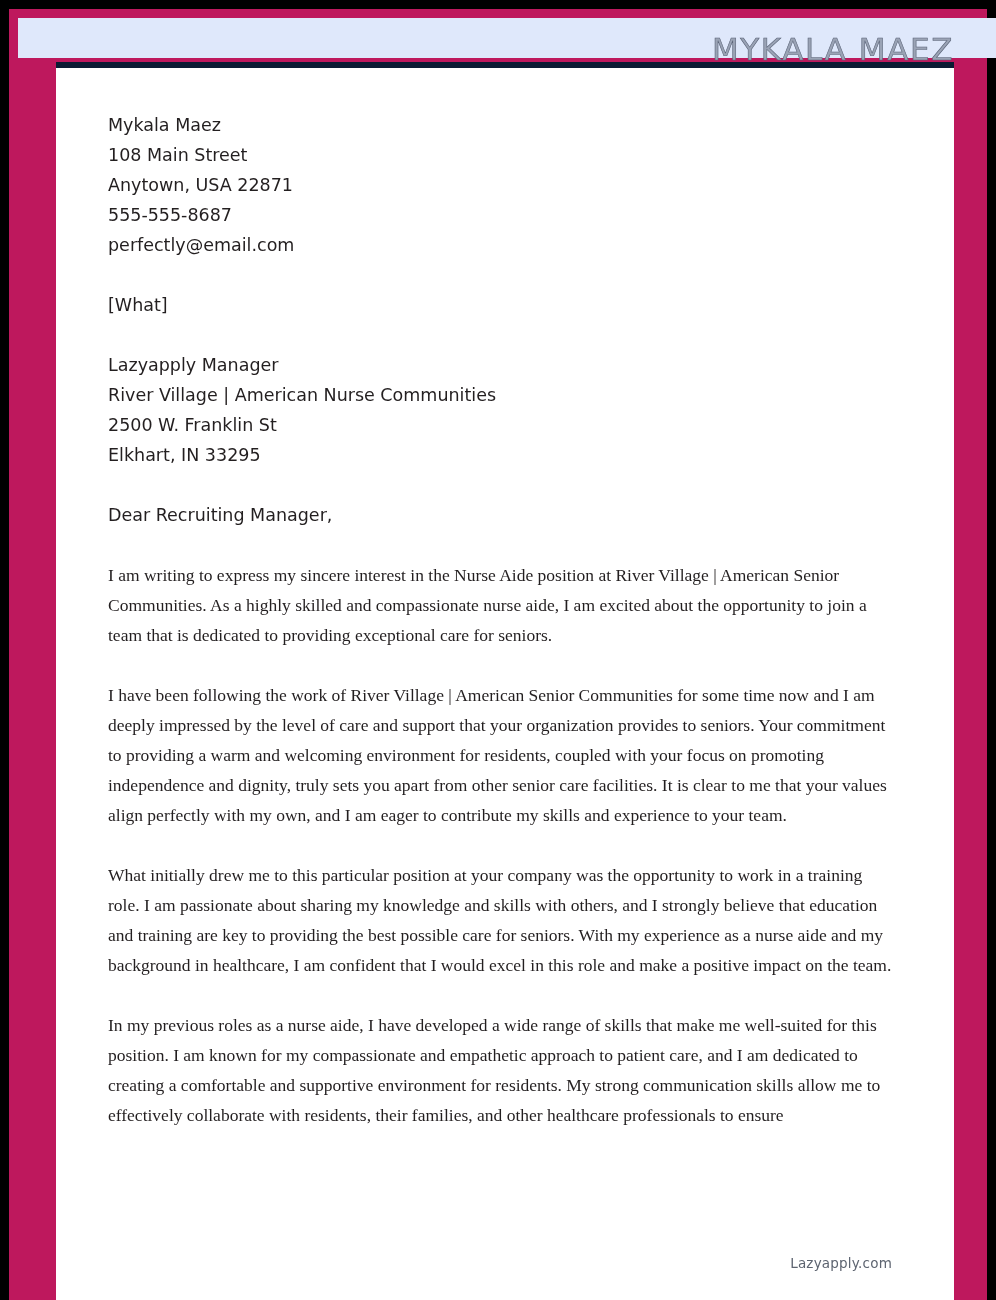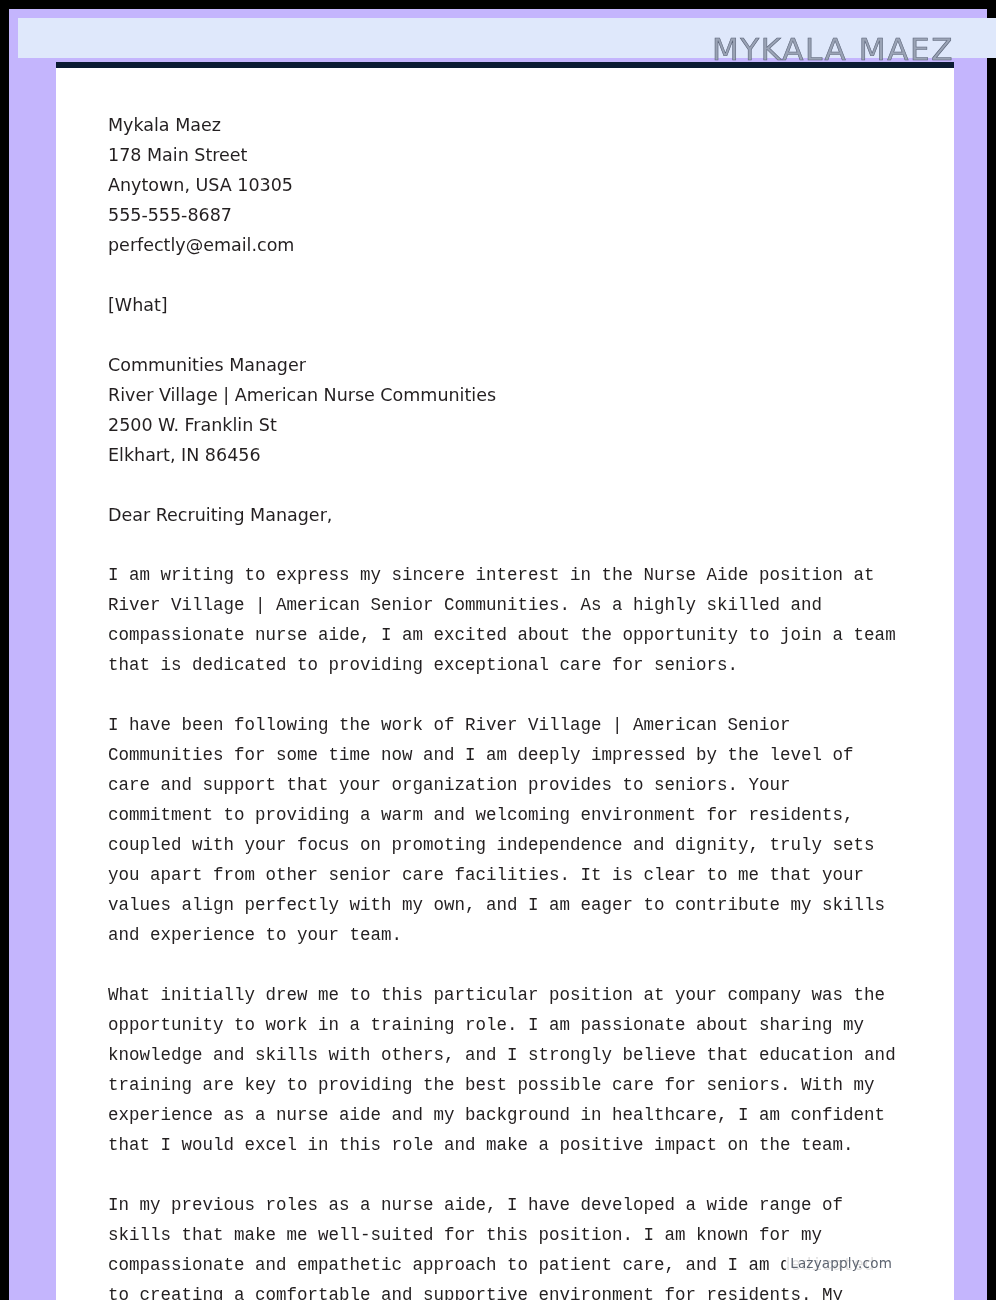--- a/index.html
+++ b/index.html
@@ -13,21 +13,21 @@
     font-family: "DejaVu Sans", sans-serif;
     overflow: hidden;
     position: relative;
   }
   .page {
     position: absolute;
     left: 0;
     top: 0;
     width: 996px;
     height: 1300px;
-    background: #c4b5fd;
+    background: #be185d;
     border-left: 9px solid #000000;
     border-top: 9px solid #000000;
     border-right: 9px solid #000000;
     border-bottom: none;
     box-sizing: border-box;
   }
   .header {
     position: absolute;
     left: 9px;
     top: 9px;
@@ -68,21 +68,21 @@
     color: #231f20;
     white-space: pre-wrap;
   }
   .blk {
     margin: 0 0 30px 0;
   }
   .blk:last-child {
     margin-bottom: 0;
   }
   .para {
-    font-family: Liberation Mono, monospace;
+    font-family: Liberation Serif, serif;
     font-size: 17.5px;
     line-height: 30px;
     color: #231f20;
     margin: 0 0 30px 0;
     text-align: left;
     width: 790px;
   }
   .watermark {
     position: absolute;
     right: 58px;
@@ -103,35 +103,35 @@
 
   <div class="header">
     <div class="header-name">MYKALA MAEZ</div>
   </div>
 
   <div class="doc">
     <div class="doc-inner">
 
       <div class="blk">
         <div class="line">Mykala Maez</div>
-        <div class="line">178 Main Street</div>
-        <div class="line">Anytown, USA 10305</div>
+        <div class="line">108 Main Street</div>
+        <div class="line">Anytown, USA 22871</div>
         <div class="line">555-555-8687</div>
         <div class="line">perfectly@email.com</div>
       </div>
 
       <div class="blk">
         <div class="line">[What]</div>
       </div>
 
       <div class="blk">
-        <div class="line">Communities Manager</div>
+        <div class="line">Lazyapply Manager</div>
         <div class="line">River Village | American Nurse Communities</div>
         <div class="line">2500 W. Franklin St</div>
-        <div class="line">Elkhart, IN 86456</div>
+        <div class="line">Elkhart, IN 33295</div>
       </div>
 
       <div class="blk">
         <div class="line">Dear Recruiting Manager,</div>
       </div>
 
       <p class="para">I am writing to express my sincere interest in the Nurse Aide position at River Village | American Senior Communities. As a highly skilled and compassionate nurse aide, I am excited about the opportunity to join a team that is dedicated to providing exceptional care for seniors.</p>
       <p class="para">I have been following the work of River Village | American Senior Communities for some time now and I am deeply impressed by the level of care and support that your organization provides to seniors. Your commitment to providing a warm and welcoming environment for residents, coupled with your focus on promoting independence and dignity, truly sets you apart from other senior care facilities. It is clear to me that your values align perfectly with my own, and I am eager to contribute my skills and experience to your team.</p>
       <p class="para">What initially drew me to this particular position at your company was the opportunity to work in a training role. I am passionate about sharing my knowledge and skills with others, and I strongly believe that education and training are key to providing the best possible care for seniors. With my experience as a nurse aide and my background in healthcare, I am confident that I would excel in this role and make a positive impact on the team.</p>
       <p class="para">In my previous roles as a nurse aide, I have developed a wide range of skills that make me well-suited for this position. I am known for my compassionate and empathetic approach to patient care, and I am dedicated to creating a comfortable and supportive environment for residents. My strong communication skills allow me to effectively collaborate with residents, their families, and other healthcare professionals to ensure</p>

